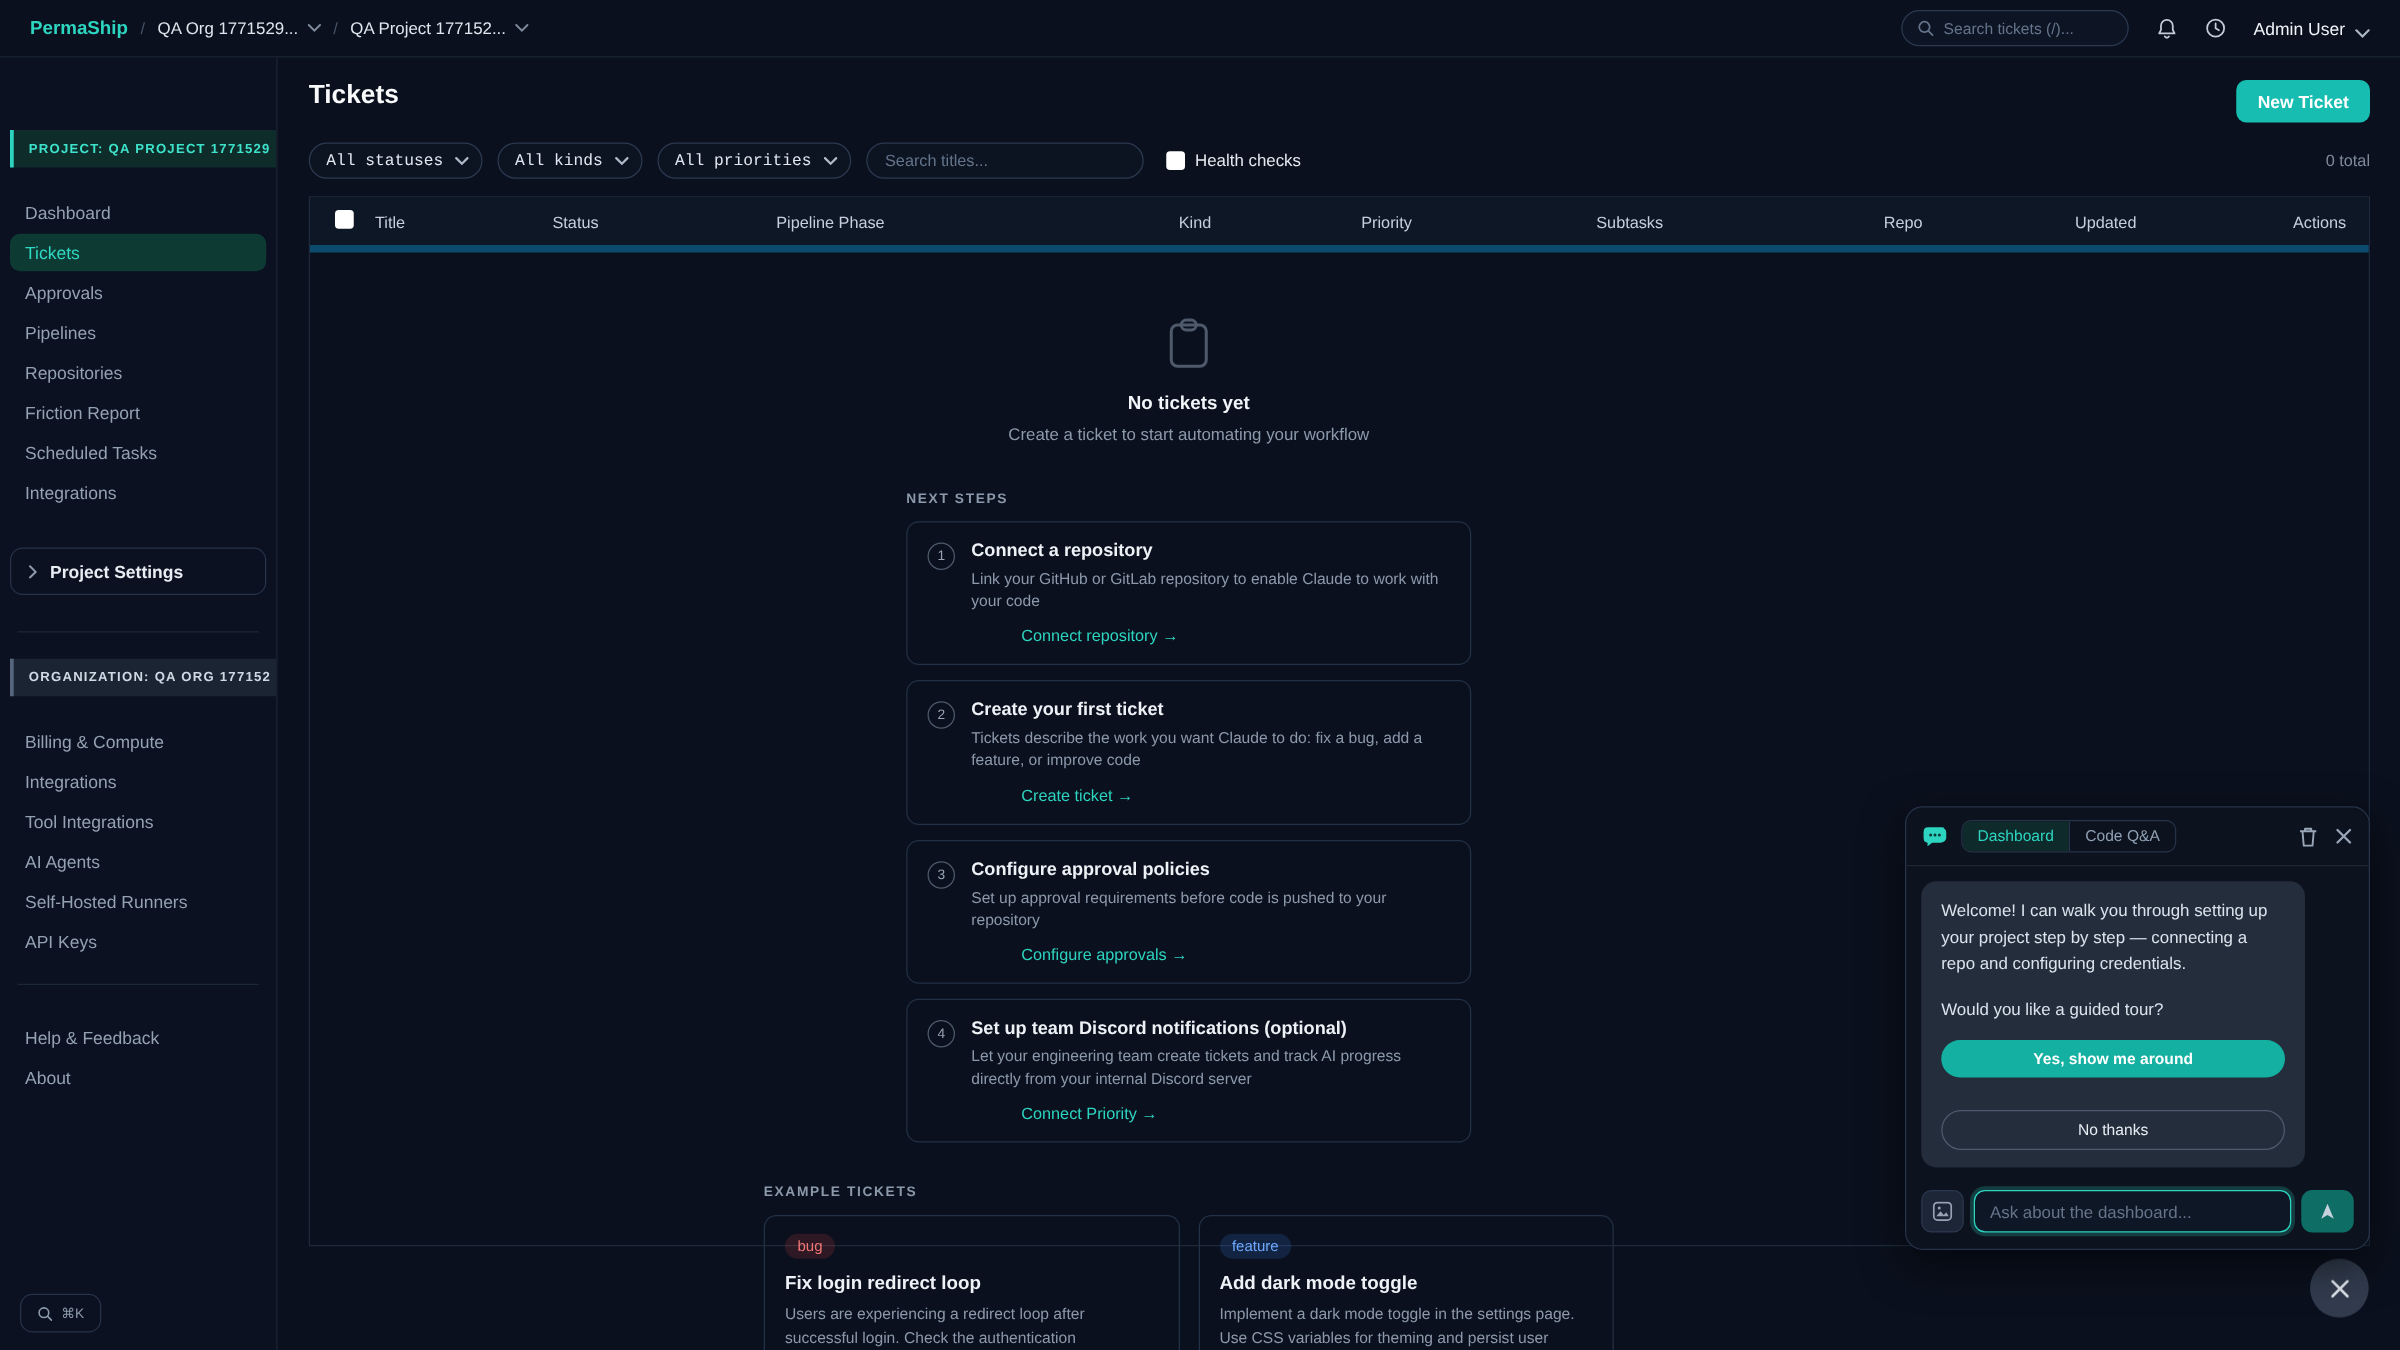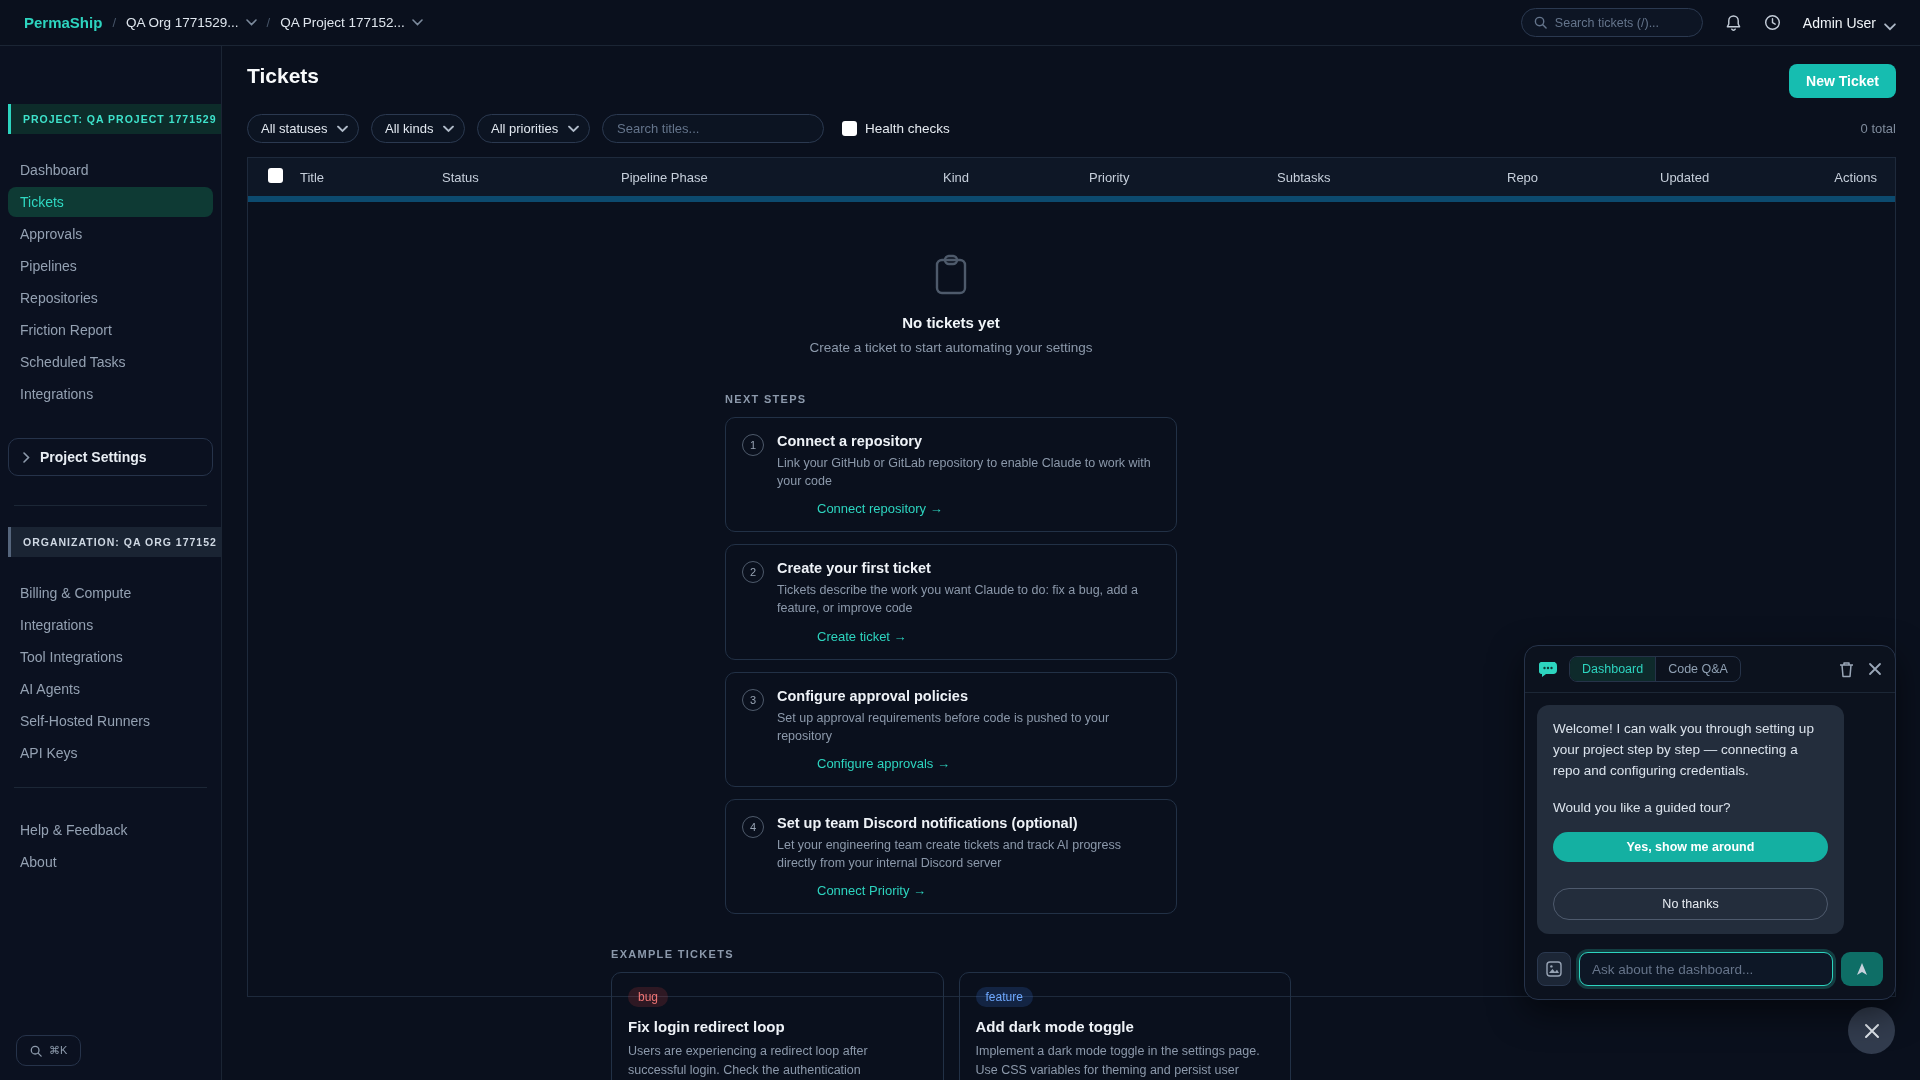--- a/index.html
+++ b/index.html
@@ -83,21 +83,21 @@
   .new-ticket-btn {
     background:#16bdb0; color:#ffffff; border:none; cursor:pointer;
     font-family:inherit; font-size:14px; font-weight:600;
     padding:9px 17px; border-radius:8px;
   }
   .filter-row { display:flex; align-items:center; gap:12px; margin-top:16px; }
   .select-pill { position:relative; }
   .select-pill select {
     appearance:none; -webkit-appearance:none;
     background:#0c1422; border:1px solid #2b3950; border-radius:16px;
-    color:#e2e8f0; font-family:Liberation Sans, sans-serif; font-size:13px;
+    color:#e2e8f0; font-family:Liberation Mono, monospace; font-size:13px;
     padding:6px 30px 6px 13px; cursor:pointer; outline:none;
   }
   .select-pill .chev { position:absolute; right:11px; top:50%; transform:translateY(-50%); color:#aeb9c7; pointer-events:none; }
   .title-search {
     background:#0c1422; border:1px solid #2b3950; border-radius:16px;
     color:#e2e8f0; font-family:inherit; font-size:13px;
     padding:6px 14px; width:222px; outline:none;
   }
   .title-search::placeholder { color:#64748b; }
   .check-wrap { display:flex; align-items:center; gap:8px; margin-left:6px; cursor:pointer; }
@@ -389,21 +389,21 @@
       </div>
 
       <div class="empty-col">
         <div class="empty-icon">
           <svg width="36" height="42" viewBox="0 0 36 42">
               <rect x="4" y="6" width="28" height="33" rx="5" fill="none" stroke="currentColor" stroke-width="2.4"></rect>
               <rect x="12" y="2" width="12" height="8" rx="4" fill="none" stroke="currentColor" stroke-width="2.4"></rect>
             </svg>
         </div>
         <div class="empty-title">No tickets yet</div>
-        <div class="empty-sub">Create a ticket to start automating your settings</div>
+        <div class="empty-sub">Create a ticket to start automating your workflow</div>
 
         <div class="steps-block">
           <div class="mini-heading">Next Steps</div>
 
           <div class="step-card">
             <span class="step-num">1</span>
             <div>
               <div class="step-title">Connect a repository</div>
               <div class="step-desc">Link your GitHub or GitLab repository to enable Claude to work with your code</div>
               <span class="step-link">Connect repository →</span>

